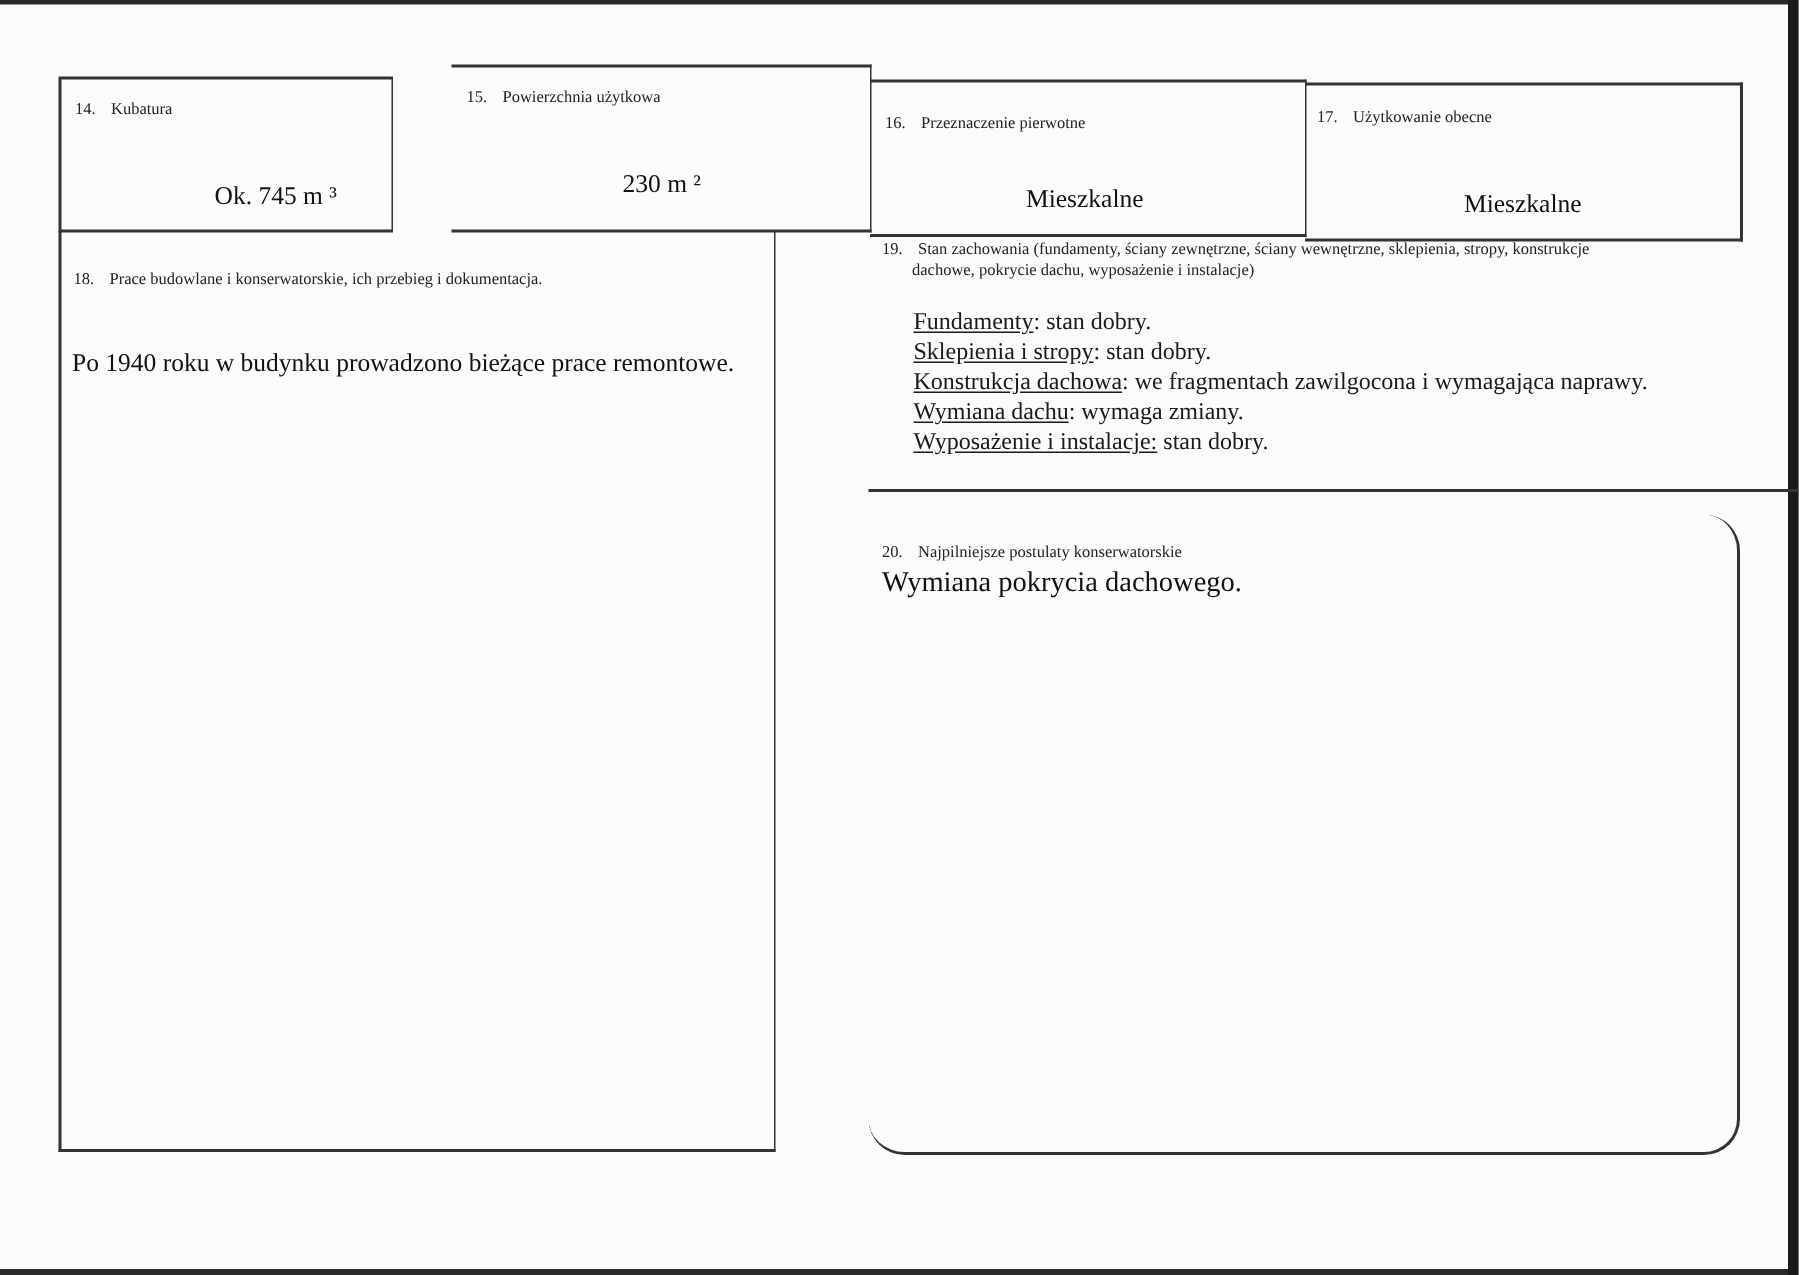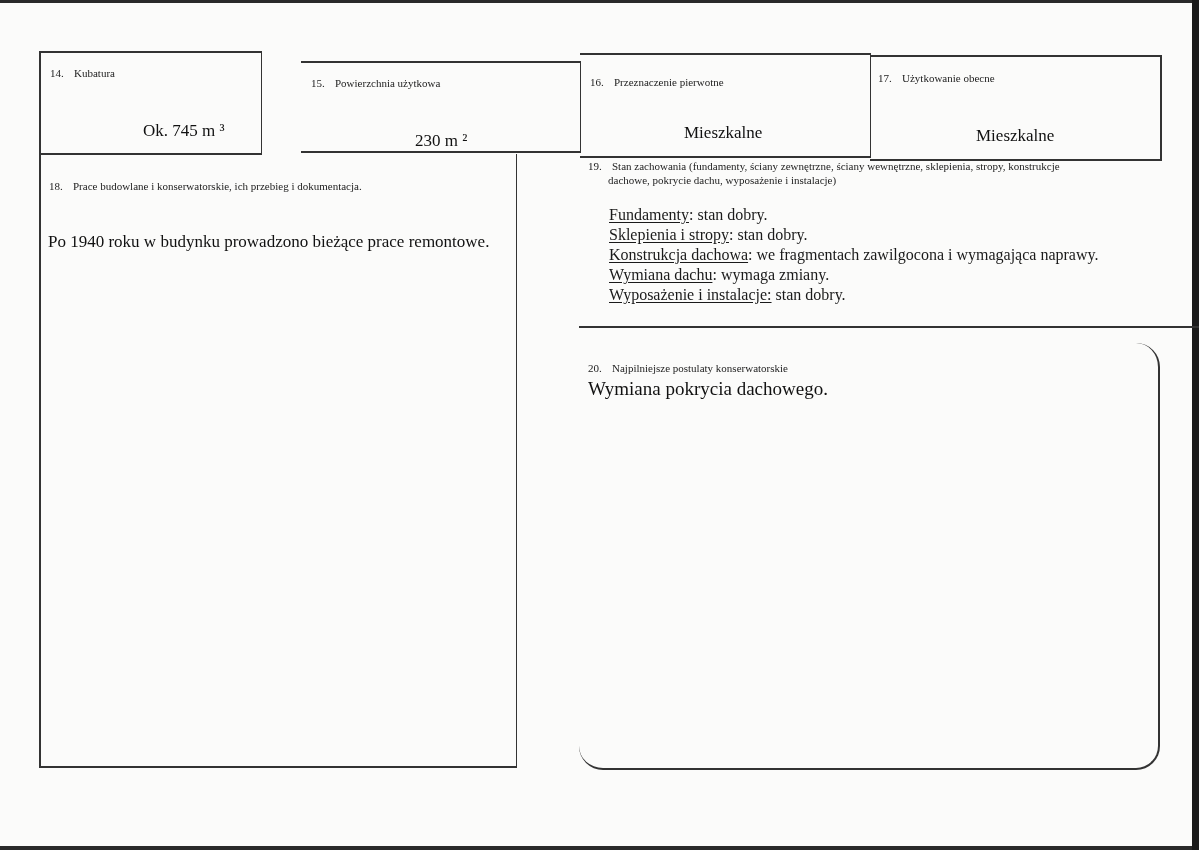--- a/index.html
+++ b/index.html
@@ -31,21 +31,21 @@
 <div class="page"></div>
 <div class="scanedge-right"></div>
 
 <div class="cell b" style="left:39px; top:51px; width:223px; height:104px; border-top-width:2px; border-left-width:2px; border-bottom-width:2px; border-right-width:1px;">
   <div class="label" style="left:9px; top:14px;">
     <span class="num">14.</span><span>Kubatura</span>
   </div>
   <div class="value" style="left:102px; top:68px;">Ok. 745 m ³</div>
 </div>
 
-<div class="cell b" style="left:301px; top:61px; width:280px; height:92px; border-top-width:2px; border-bottom-width:2px; border-right-width:1px;">
+<div class="cell b" style="left:301px; top:43px; width:280px; height:112px; border-top-width:2px; border-bottom-width:2px; border-right-width:1px;">
   <div class="label" style="left:10px; top:14px;">
     <span class="num">15.</span><span>Powierzchnia użytkowa</span>
   </div>
   <div class="value" style="left:114px; top:68px;">230 m ²</div>
 </div>
 
 <div class="cell b" style="left:580px; top:53px; width:291px; height:105px; border-top-width:2px; border-bottom-width:2px; border-right-width:1px;">
   <div class="label" style="left:10px; top:21px;">
     <span class="num">16.</span><span>Przeznaczenie pierwotne</span>
   </div>

